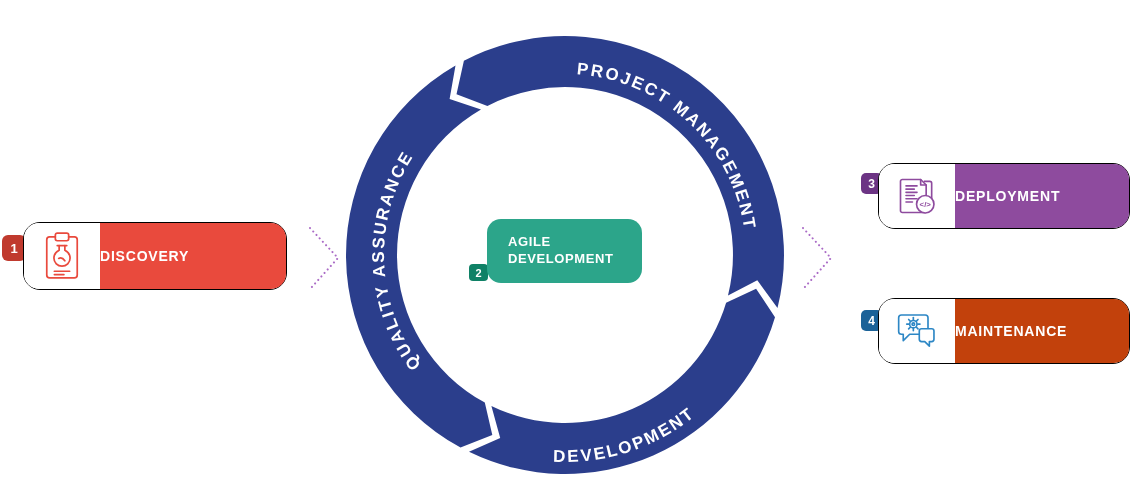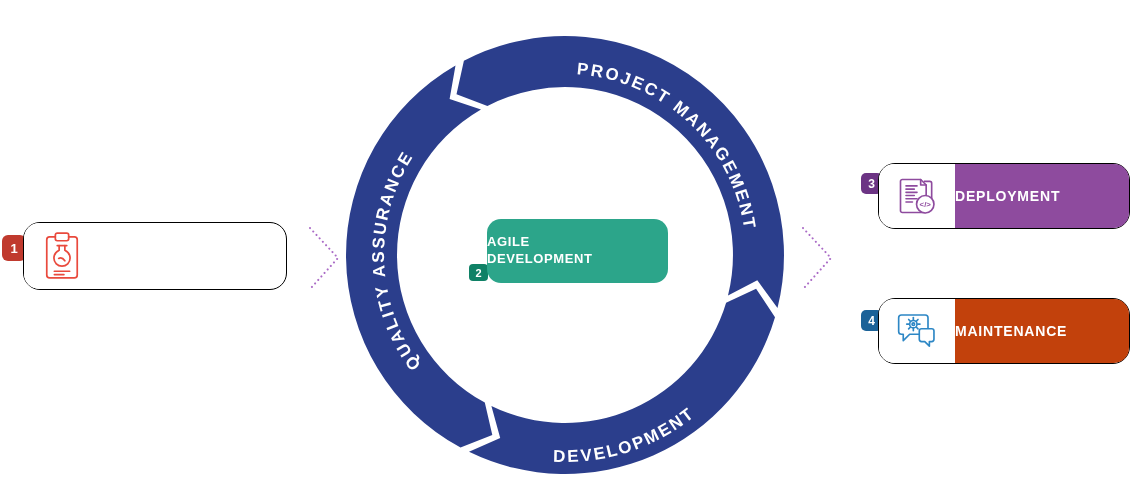--- a/index.html
+++ b/index.html
@@ -39,22 +39,22 @@
     color:#fff;font-weight:bold;border-radius:5px;
   }
   #badge-1{left:2px;top:235px;width:24px;height:26px;font-size:13px;border-radius:6px;}
   #badge-2{left:469px;top:264px;width:19px;height:17px;font-size:11px;border-radius:4px;}
   #badge-3{left:861px;top:173px;width:21px;height:21px;font-size:12px;}
   #badge-4{left:861px;top:310px;width:21px;height:21px;font-size:12px;}
 
   
   #box-discovery{left:23px;top:222px;width:264px;height:68px;}
   #box-agile{
-    position:absolute;left:487px;top:219px;width:181px;height:64px;border-radius:14px;
-    display:flex;flex-direction:column;justify-content:center;box-sizing:border-box;
+    position:absolute;left:487px;top:219px;width:155px;height:64px;border-radius:14px;
+    display:flex;flex-direction:column;justify-content:center;padding-left:21px;box-sizing:border-box;
   }
   #box-agile .step-label{font-size:13px;letter-spacing:.6px;}
   #box-deployment{left:878px;top:163px;width:252px;height:66px;}
   #box-maintenance{left:878px;top:298px;width:252px;height:66px;}
 
   
   #ring{position:absolute;left:345px;top:35px;width:440px;height:440px;}
   .ring-seg{fill:#2B3E8C;}
   .ring-text{
     fill:#fff;font-weight:bold;font-size:17px;letter-spacing:2.2px;
@@ -87,20 +87,23 @@
     <div class="icon-panel red-tx">
       <svg class="icon-svg" width="40" height="50" viewBox="0 0 42 52">
         <rect class="ln" x="14" y="2" width="14" height="8" rx="2"></rect>
         <path class="ln" d="M28 6 h6 a3 3 0 0 1 3 3 v37 a3 3 0 0 1 -3 3 h-26 a3 3 0 0 1 -3 -3 v-37 a3 3 0 0 1 3 -3 h6"></path>
         <path class="ln" d="M18 15 v5 c-3.2 1.6 -5.5 4.6 -5.5 8.2 a8.5 8.5 0 0 0 17 0 c0 -3.6 -2.3 -6.6 -5.5 -8.2 v-5"></path>
         <line class="ln" x1="16" y1="15" x2="26" y2="15"></line>
         <path class="ln" d="M17.5 28.5 q3.5 -2 6.5 2.5"></path>
         <line class="ln" x1="13" y1="42" x2="29" y2="42"></line>
         <line class="ln" x1="13" y1="45.5" x2="23" y2="45.5"></line>
       </svg>
+    </div>
+    <div class="label-panel red-bg">
+      <span class="step-label">DISCOVERY</span>
     </div>
   </div>
 
   <svg id="connector-left" class="connector" width="45" height="75">
     <polyline points="7,8 35,38 8,68"></polyline>
   </svg>
 
   <svg id="ring" viewBox="0 0 440 440">
     <defs>
       <path id="tp-qa" d="M129.5 376.8 A181 181 0 0 1 118.8 70.0"></path>

